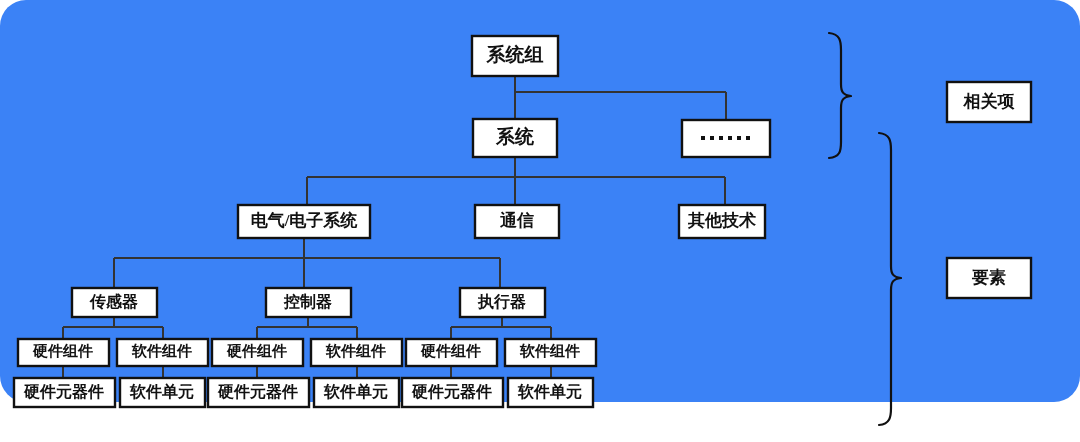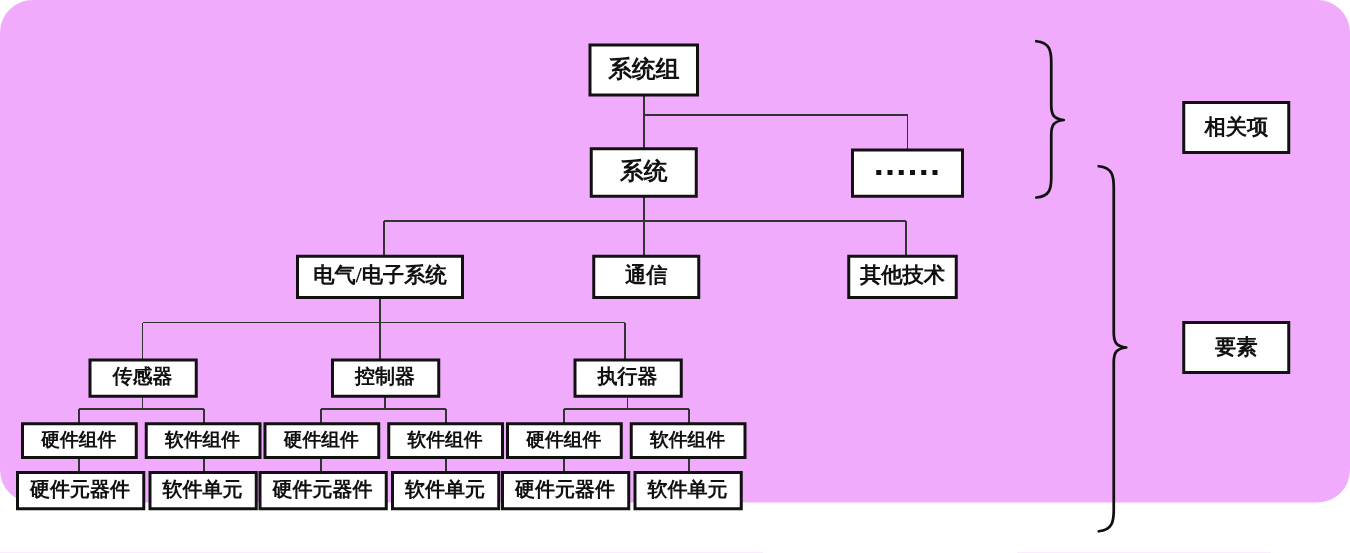--- a/index.html
+++ b/index.html
@@ -10,21 +10,21 @@
   body {
     width: 1080px;
     height: 442px;
     font-family: "Liberation Serif", "DejaVu Serif", serif;
     overflow: hidden;
   }
   #diagram-root {
     position: relative;
     width: 1080px;
     height: 402px;
-    background: #f0abfc;
+    background: #3b82f6;
     border-radius: 26px;
   }
   svg#tree-svg {
     position: absolute;
     left: 0;
     top: 0;
     width: 1080px;
     height: 442px;
     display: block;
   }

